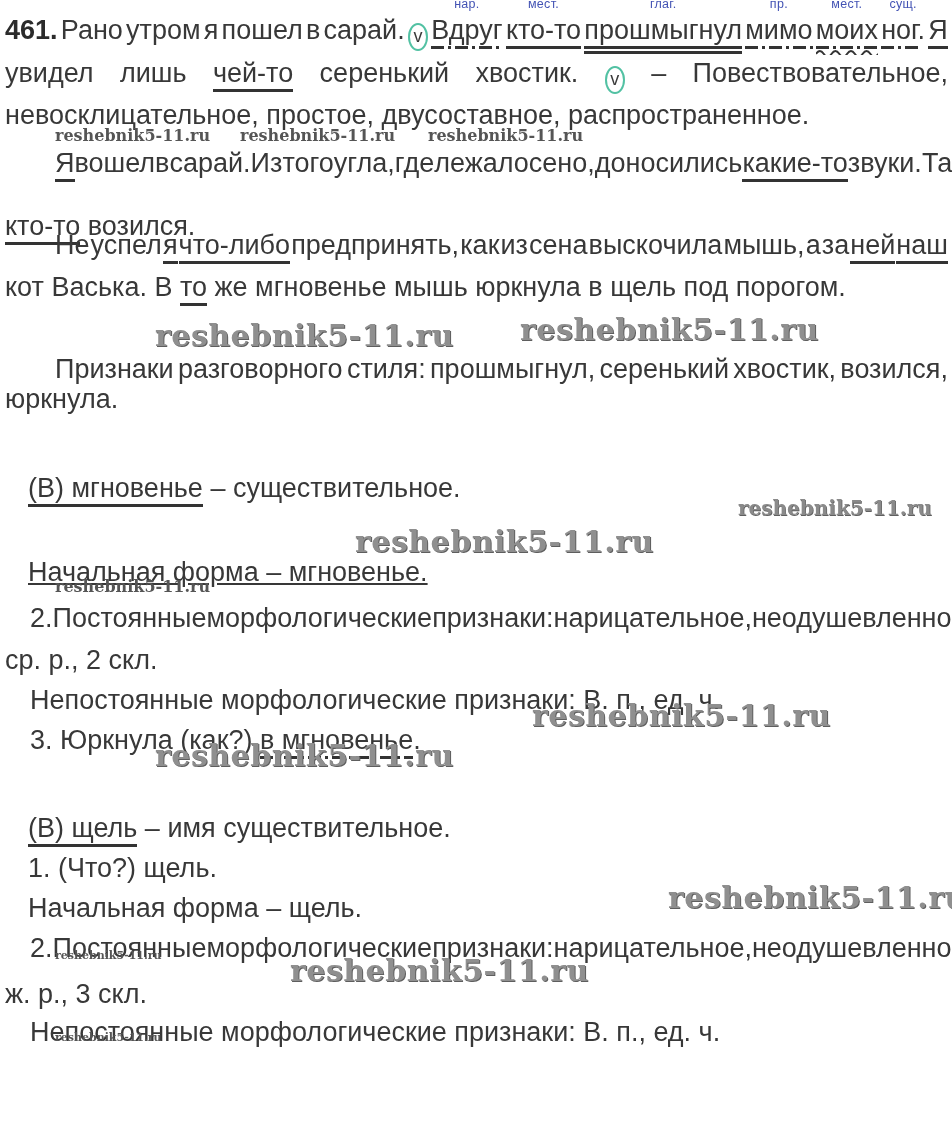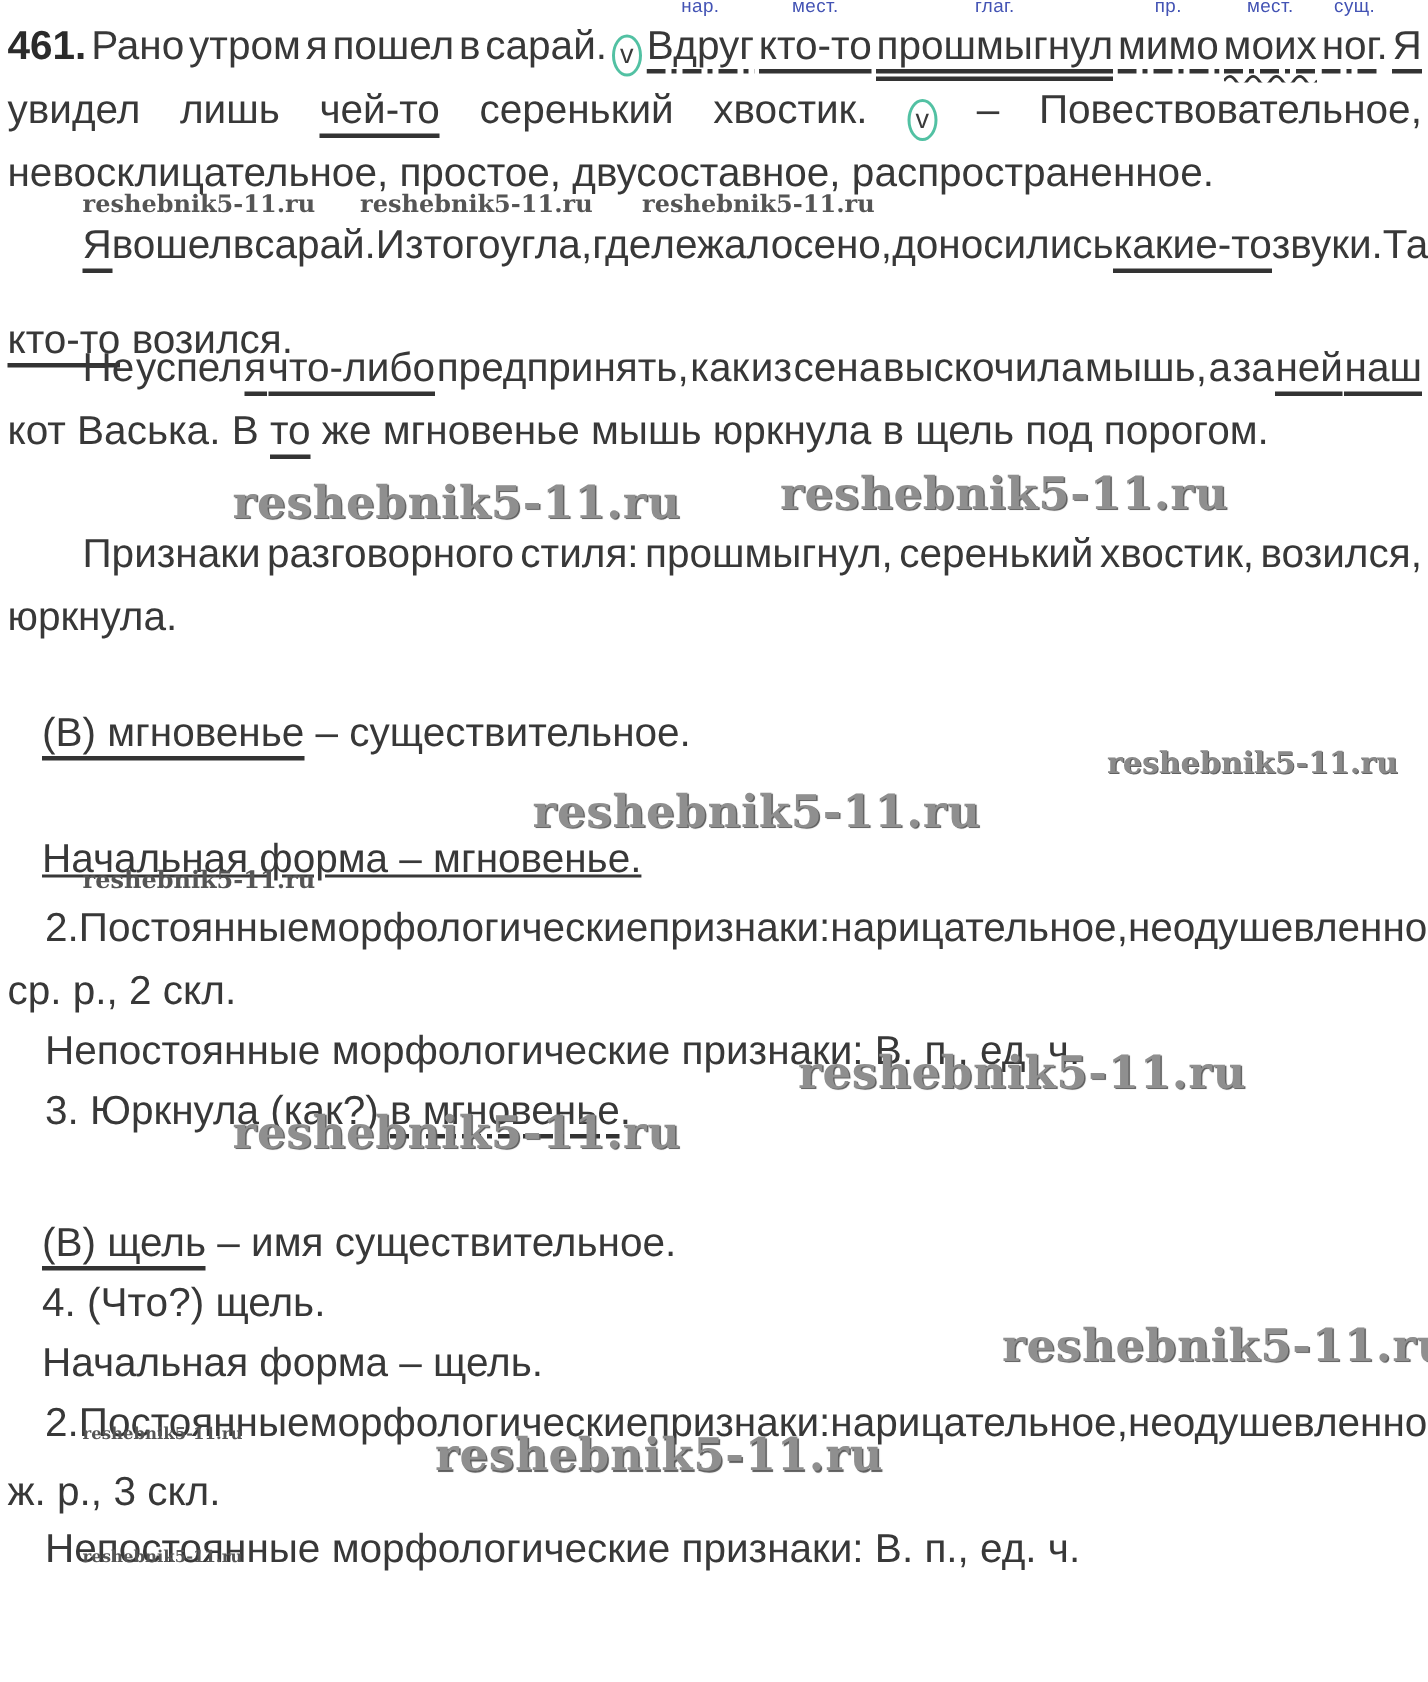--- a/index.html
+++ b/index.html
@@ -55,31 +55,31 @@
   <div class="line jline" style="top:57px;"><span class="seg"><span class="core">увидел</span></span><span class="seg"><span class="core">лишь</span></span><span class="seg"><span class="core u-solid">чей-то</span></span><span class="seg"><span class="core">серенький</span></span><span class="seg"><span class="core">хвостик.</span></span><span class="vbadge">v</span><span class="seg"><span class="core">–</span></span><span class="seg"><span class="core">Повествовательное,</span></span></div>
   <div class="line" style="top:99px;">невосклицательное, простое, двусоставное, распространенное.</div>
 
   <div class="line jline ind50" style="top:147px;"><span class="seg"><span class="core u-solid">Я</span></span><span class="seg"><span class="core">вошел</span></span><span class="seg"><span class="core">в</span></span><span class="seg"><span class="core">сарай.</span></span><span class="seg"><span class="core">Из</span></span><span class="seg"><span class="core">того</span></span><span class="seg"><span class="core">угла,</span></span><span class="seg"><span class="core">где</span></span><span class="seg"><span class="core">лежало</span></span><span class="seg"><span class="core">сено,</span></span><span class="seg"><span class="core">доносились</span></span><span class="seg"><span class="core u-solid">какие-то</span></span><span class="seg"><span class="core">звуки.</span></span><span class="seg"><span class="core">Там</span></span></div>
   <div class="line" style="top:178px;margin-top:32px;"><span class="seg"><span class="core u-solid">кто-то</span></span><span class="seg"><span class="core"> возился.</span></span></div>
 
   <div class="line jline ind50" style="top:229px;"><span class="seg"><span class="core">Не</span></span><span class="seg"><span class="core">успел</span></span><span class="seg"><span class="core u-solid">я</span></span><span class="seg"><span class="core u-solid">что-либо</span></span><span class="seg"><span class="core">предпринять,</span></span><span class="seg"><span class="core">как</span></span><span class="seg"><span class="core">из</span></span><span class="seg"><span class="core">сена</span></span><span class="seg"><span class="core">выскочила</span></span><span class="seg"><span class="core">мышь,</span></span><span class="seg"><span class="core">а</span></span><span class="seg"><span class="core">за</span></span><span class="seg"><span class="core u-solid">ней</span></span><span class="seg"><span class="core u-solid">наш</span></span></div>
   <div class="line" style="top:271px;"><span class="seg"><span class="core">кот Васька. В </span></span><span class="seg"><span class="core u-solid">то</span></span><span class="seg"><span class="core"> же мгновенье мышь юркнула в щель под порогом.</span></span></div>
 
   <div class="line jline ind50" style="top:353px;"><span class="seg"><span class="core">Признаки</span></span><span class="seg"><span class="core">разговорного</span></span><span class="seg"><span class="core">стиля:</span></span><span class="seg"><span class="core">прошмыгнул,</span></span><span class="seg"><span class="core">серенький</span></span><span class="seg"><span class="core">хвостик,</span></span><span class="seg"><span class="core">возился,</span></span></div>
-  <div class="line" style="top:395px;">юркнула.</div>
+  <div class="line" style="top:383px;">юркнула.</div>
 
   <div class="line ax" style="top:472px;"><span class="seg"><span class="core u-solid">(В) мгновенье</span></span><span class="seg"><span class="core"> – существительное.</span></span></div>
   <div class="line ax" style="top:556px;text-decoration:underline;">Начальная форма – мгновенье.</div>
   <div class="line jline ax2" style="top:602px;"><span class="seg"><span class="core">2.</span></span><span class="seg"><span class="core">Постоянные</span></span><span class="seg"><span class="core">морфологические</span></span><span class="seg"><span class="core">признаки:</span></span><span class="seg"><span class="core">нарицательное,</span></span><span class="seg"><span class="core">неодушевленное,</span></span></div>
   <div class="line" style="top:644px;">ср. р., 2 скл.</div>
   <div class="line ax2" style="top:684px;">Непостоянные морфологические признаки: В. п., ед. ч.</div>
   <div class="line ax2" style="top:724px;"><span class="seg"><span class="core">3. Юркнула (как?) </span></span><span class="seg"><span class="core u-dashdot">в мгновенье</span></span><span class="seg"><span class="core">.</span></span></div>
 
   <div class="line ax" style="top:812px;"><span class="seg"><span class="core u-solid">(В) щель</span></span><span class="seg"><span class="core"> – имя существительное.</span></span></div>
-  <div class="line ax" style="top:852px;">4. (Что?) щель.</div>
+  <div class="line ax" style="top:852px;">1. (Что?) щель.</div>
   <div class="line ax" style="top:892px;">Начальная форма – щель.</div>
   <div class="line jline ax2" style="top:932px;"><span class="seg"><span class="core">2.</span></span><span class="seg"><span class="core">Постоянные</span></span><span class="seg"><span class="core">морфологические</span></span><span class="seg"><span class="core">признаки:</span></span><span class="seg"><span class="core">нарицательное,</span></span><span class="seg"><span class="core">неодушевленное,</span></span></div>
   <div class="line" style="top:978px;">ж. р., 3 скл.</div>
   <div class="line ax2" style="top:1016px;">Непостоянные морфологические признаки: В. п., ед. ч.</div>
 
   <div>
       <div class="wm wm-sm" style="left: 55px; top: 126px;">reshebnik5-11.ru</div>
       <div class="wm wm-sm" style="left: 240px; top: 126px;">reshebnik5-11.ru</div>
       <div class="wm wm-sm" style="left: 428px; top: 126px;">reshebnik5-11.ru</div>
       <div class="wm wm-lg" style="left: 155px; top: 318px;">reshebnik5-11.ru</div>

